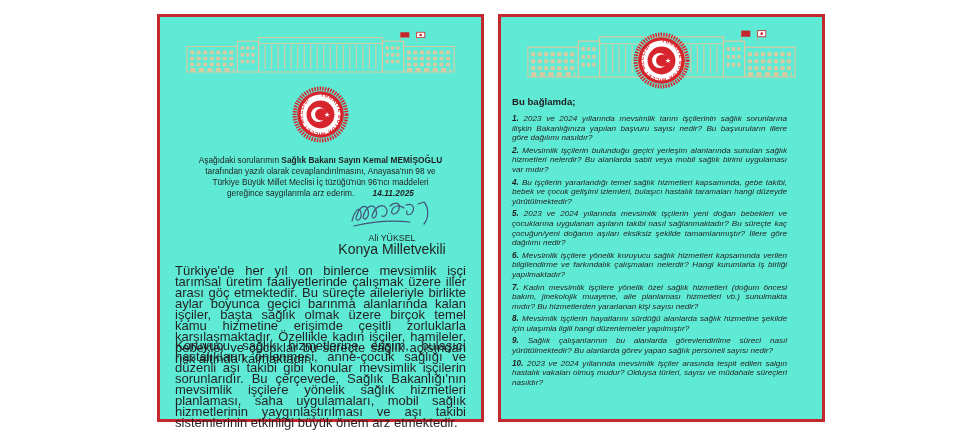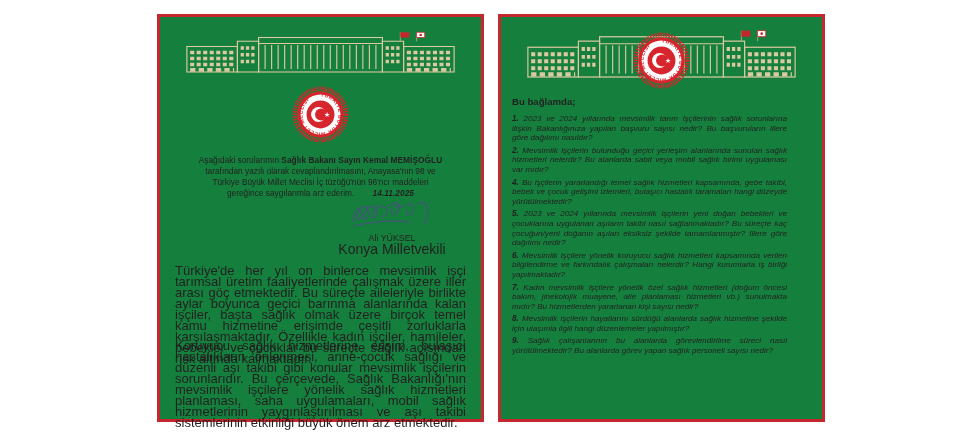--- a/index.html
+++ b/index.html
@@ -1,21 +1,21 @@
 <!DOCTYPE html>
 <html><head>
 <meta charset="utf-8">
 <style>
   html,body{margin:0;padding:0;background:#ffffff;}
   .stage{
     position:relative;width:980px;height:437px;background:#ffffff;overflow:hidden;
     font-family:"Liberation Sans",sans-serif;color:#231f20;
   }
   .page{
-    position:absolute;top:14px;width:327px;height:408px;background:#15803d;
+    position:absolute;top:14px;width:327px;height:408px;background:#5eead4;
     border:3px solid #c4272d;box-sizing:border-box;
   }
   .page-left{left:157px;}
   .page-right{left:498px;}
   .page-inner{position:relative;width:100%;height:100%;}
 
   .building{position:absolute;left:22px;right:22px;}
   .page-left .building{top:13px;height:48px;}
   .page-right .building{top:11px;height:56px;}
   .building svg{width:100%;height:100%;display:block;}
@@ -165,18 +165,19 @@
 
       <div class="questions">
         <p class="q-item"><b>1.</b> <span>2023 ve 2024 yıllarında mevsimlik tarım işçilerinin sağlık sorunlarına ilişkin Bakanlığınıza yapılan başvuru sayısı nedir? Bu başvuruların illere göre dağılımı nasıldır?</span></p>
         <p class="q-item"><b>2.</b> <span>Mevsimlik işçilerin bulunduğu geçici yerleşim alanlarında sunulan sağlık hizmetleri nelerdir? Bu alanlarda sabit veya mobil sağlık birimi uygulaması var mıdır?</span></p>
         <p class="q-item"><b>4.</b> <span>Bu işçilerin yararlandığı temel sağlık hizmetleri kapsamında, gebe takibi, bebek ve çocuk gelişimi izlemleri, bulaşıcı hastalık taramaları hangi düzeyde yürütülmektedir?</span></p>
         <p class="q-item"><b>5.</b> <span>2023 ve 2024 yıllarında mevsimlik işçilerin yeni doğan bebekleri ve çocuklarına uygulanan aşıların takibi nasıl sağlanmaktadır? Bu süreçte kaç çocuğun/yeni doğanın aşıları eksiksiz şekilde tamamlanmıştır? İllere göre dağılımı nedir?</span></p>
         <p class="q-item"><b>6.</b> <span>Mevsimlik işçilere yönelik koruyucu sağlık hizmetleri kapsamında verilen bilgilendirme ve farkındalık çalışmaları nelerdir? Hangi kurumlarla iş birliği yapılmaktadır?</span></p>
         <p class="q-item"><b>7.</b> <span>Kadın mevsimlik işçilere yönelik özel sağlık hizmetleri (doğum öncesi bakım, jinekolojik muayene, aile planlaması hizmetleri vb.) sunulmakta mıdır? Bu hizmetlerden yararlanan kişi sayısı nedir?</span></p>
         <p class="q-item"><b>8.</b> <span>Mevsimlik işçilerin hayatlarını sürdüğü alanlarda sağlık hizmetine şekilde için ulaşımla ilgili hangi düzenlemeler yapılmıştır?</span></p>
         <p class="q-item"><b>9.</b> <span>Sağlık çalışanlarının bu alanlarda görevlendirilme süreci nasıl yürütülmektedir? Bu alanlarda görev yapan sağlık personeli sayısı nedir?</span></p>
+        <p class="q-item"><b>10.</b> <span>2023 ve 2024 yıllarında mevsimlik işçiler arasında tespit edilen salgın hastalık vakaları olmuş mudur? Olduysa türleri, sayısı ve müdahale süreçleri nasıldır?</span></p>
       </div>
 
     </div>
   </div>
 
 </div>
 
 </body></html>

